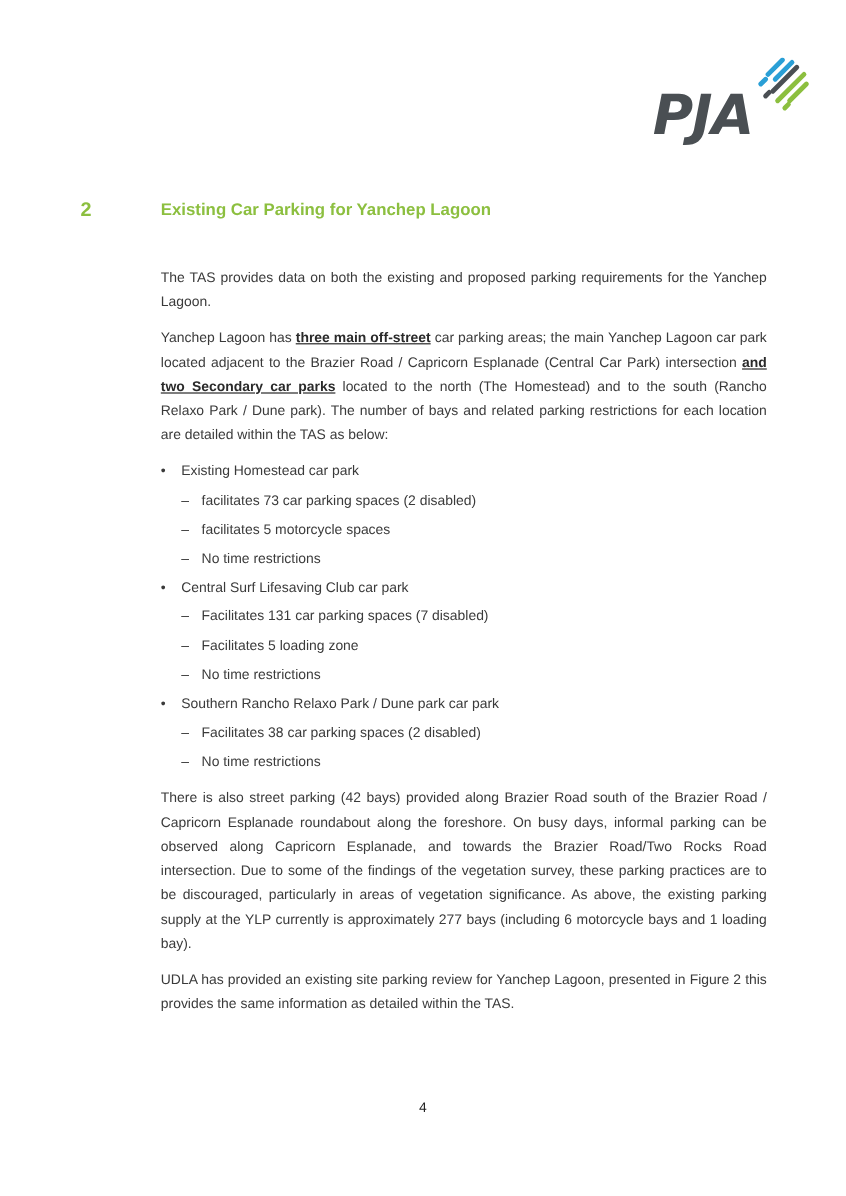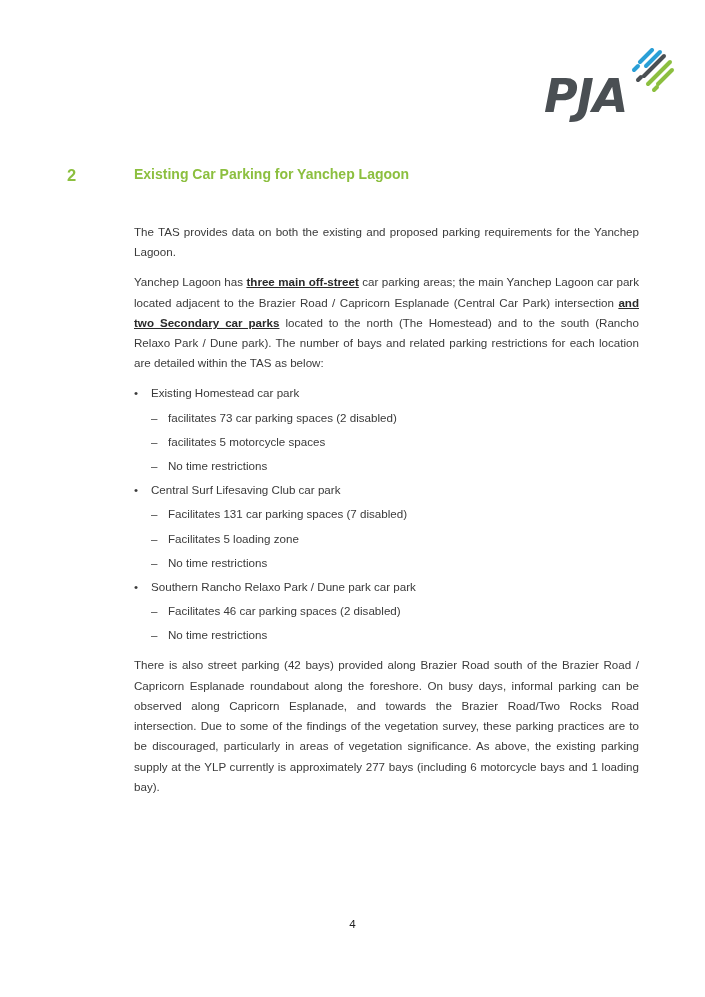--- a/index.html
+++ b/index.html
@@ -56,20 +56,21 @@
     <div class="li-sub"><span class="dash">–</span><span>facilitates 73 car parking spaces (2 disabled)</span></div>
     <div class="li-sub"><span class="dash">–</span><span>facilitates 5 motorcycle spaces</span></div>
     <div class="li-sub"><span class="dash">–</span><span>No time restrictions</span></div>
 
     <div class="li-main"><span class="bullet">•</span><span>Central Surf Lifesaving Club car park</span></div>
     <div class="li-sub"><span class="dash">–</span><span>Facilitates 131 car parking spaces (7 disabled)</span></div>
     <div class="li-sub"><span class="dash">–</span><span>Facilitates 5 loading zone</span></div>
     <div class="li-sub"><span class="dash">–</span><span>No time restrictions</span></div>
 
     <div class="li-main"><span class="bullet">•</span><span>Southern Rancho Relaxo Park / Dune park car park</span></div>
-    <div class="li-sub"><span class="dash">–</span><span>Facilitates 46 car parking spaces (2 disabled)</span></div>
+    <div class="li-sub"><span class="dash">–</span><span>Facilitates 38 car parking spaces (2 disabled)</span></div>
     <div class="li-sub"><span class="dash">–</span><span>No time restrictions</span></div>
   </div>
 
   <p>There is also street parking (42 bays) provided along Brazier Road south of the Brazier Road / Capricorn Esplanade roundabout along the foreshore.  On busy days, informal parking can be observed along Capricorn Esplanade, and towards the Brazier Road/Two Rocks Road intersection. Due to some of the findings of the vegetation survey, these parking practices are to be discouraged, particularly in areas of vegetation significance. As above, the existing parking supply at the YLP currently is approximately 277 bays (including 6 motorcycle bays and 1 loading bay).</p>
+  <p>UDLA has provided an existing site parking review for Yanchep Lagoon, presented in Figure 2 this provides the same information as detailed within the TAS.</p>
 </div>
 
 <div class="page-num">4</div>
 
 </body></html>

